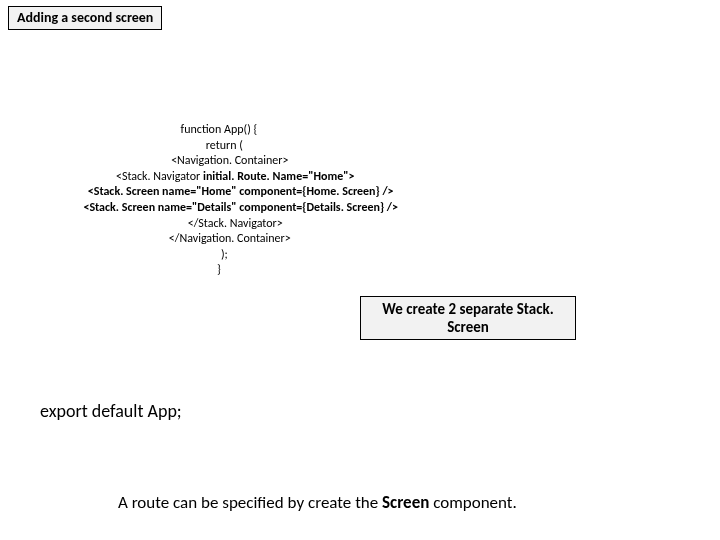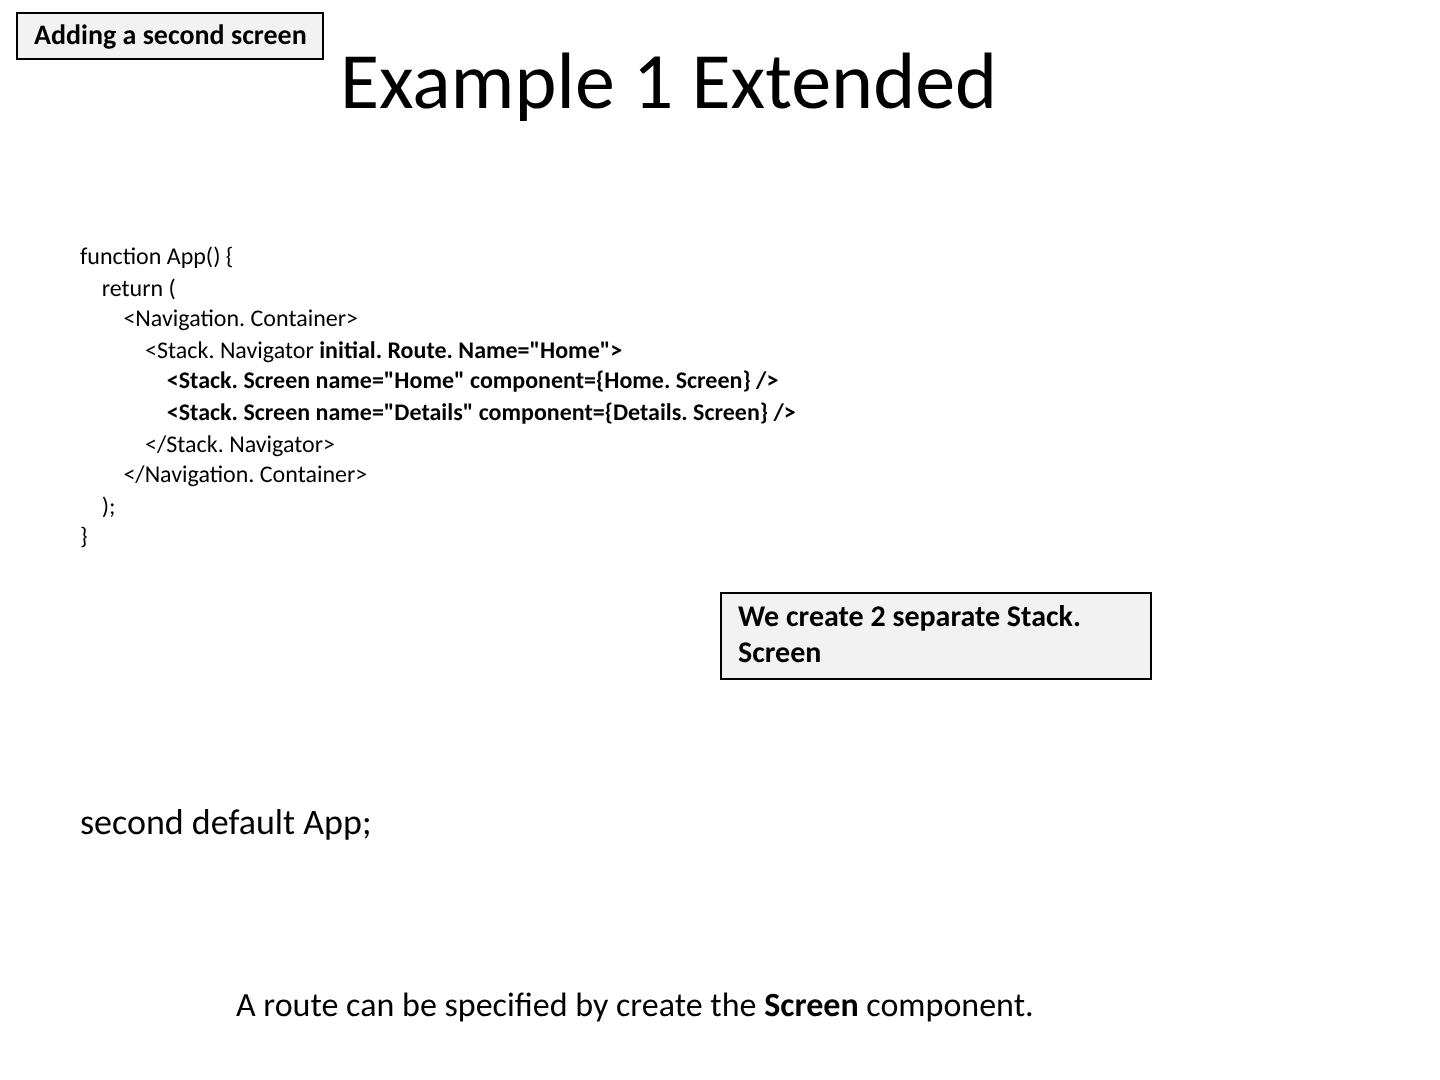--- a/index.html
+++ b/index.html
@@ -10,20 +10,21 @@
     background: #fff;
     font-family: Calibri, Arial, sans-serif;
     color: #000;
     overflow: hidden;
   }
   .slide {
     position: relative;
     width: 576px;
     height: 540px;
     box-sizing: border-box;
+    text-align: center;
   }
   .tag-box {
     position: absolute;
     top: 6px;
     left: 8px;
     border: 1px solid #000;
     background: #f2f2f2;
     padding: 2px 8px 3px 8px;
     font-size: 14px;
     font-weight: bold;
@@ -74,35 +75,34 @@
   }
   .semi { font-weight: bold; }
 </style>
 </head>
 <body>
 
 <div class="slide">
 
   <div class="tag-box">Adding a second screen</div>
 
-  <div class="title">Example 1 Extended</div>
 
   <div class="code"><span>function App() {</span>
 <span>    return (</span>
 <span>        &lt;Navigation. Container&gt;</span>
 <span>            &lt;Stack. Navigator </span><span class="b">initial. Route. Name="Home"&gt;</span>
 <span>                </span><span class="b">&lt;Stack. Screen name="Home" component={Home. Screen} /&gt;</span>
 <span>                </span><span class="b">&lt;Stack. Screen name="Details" component={Details. Screen} /&gt;</span>
 <span>            &lt;/Stack. Navigator&gt;</span>
 <span>        &lt;/Navigation. Container&gt;</span>
 <span>    );</span>
 <span>}</span></div>
 
   <div class="callout">We create 2 separate Stack. Screen</div>
 
-  <div class="export-line">second default App;</div>
+  <div class="export-line">export default App;</div>
 
 
   <div class="note2">
     <span>A route can be specified by create the </span><span class="semi">Screen </span><span>component.</span>
   </div>
 
 </div>
 
 </body></html>

